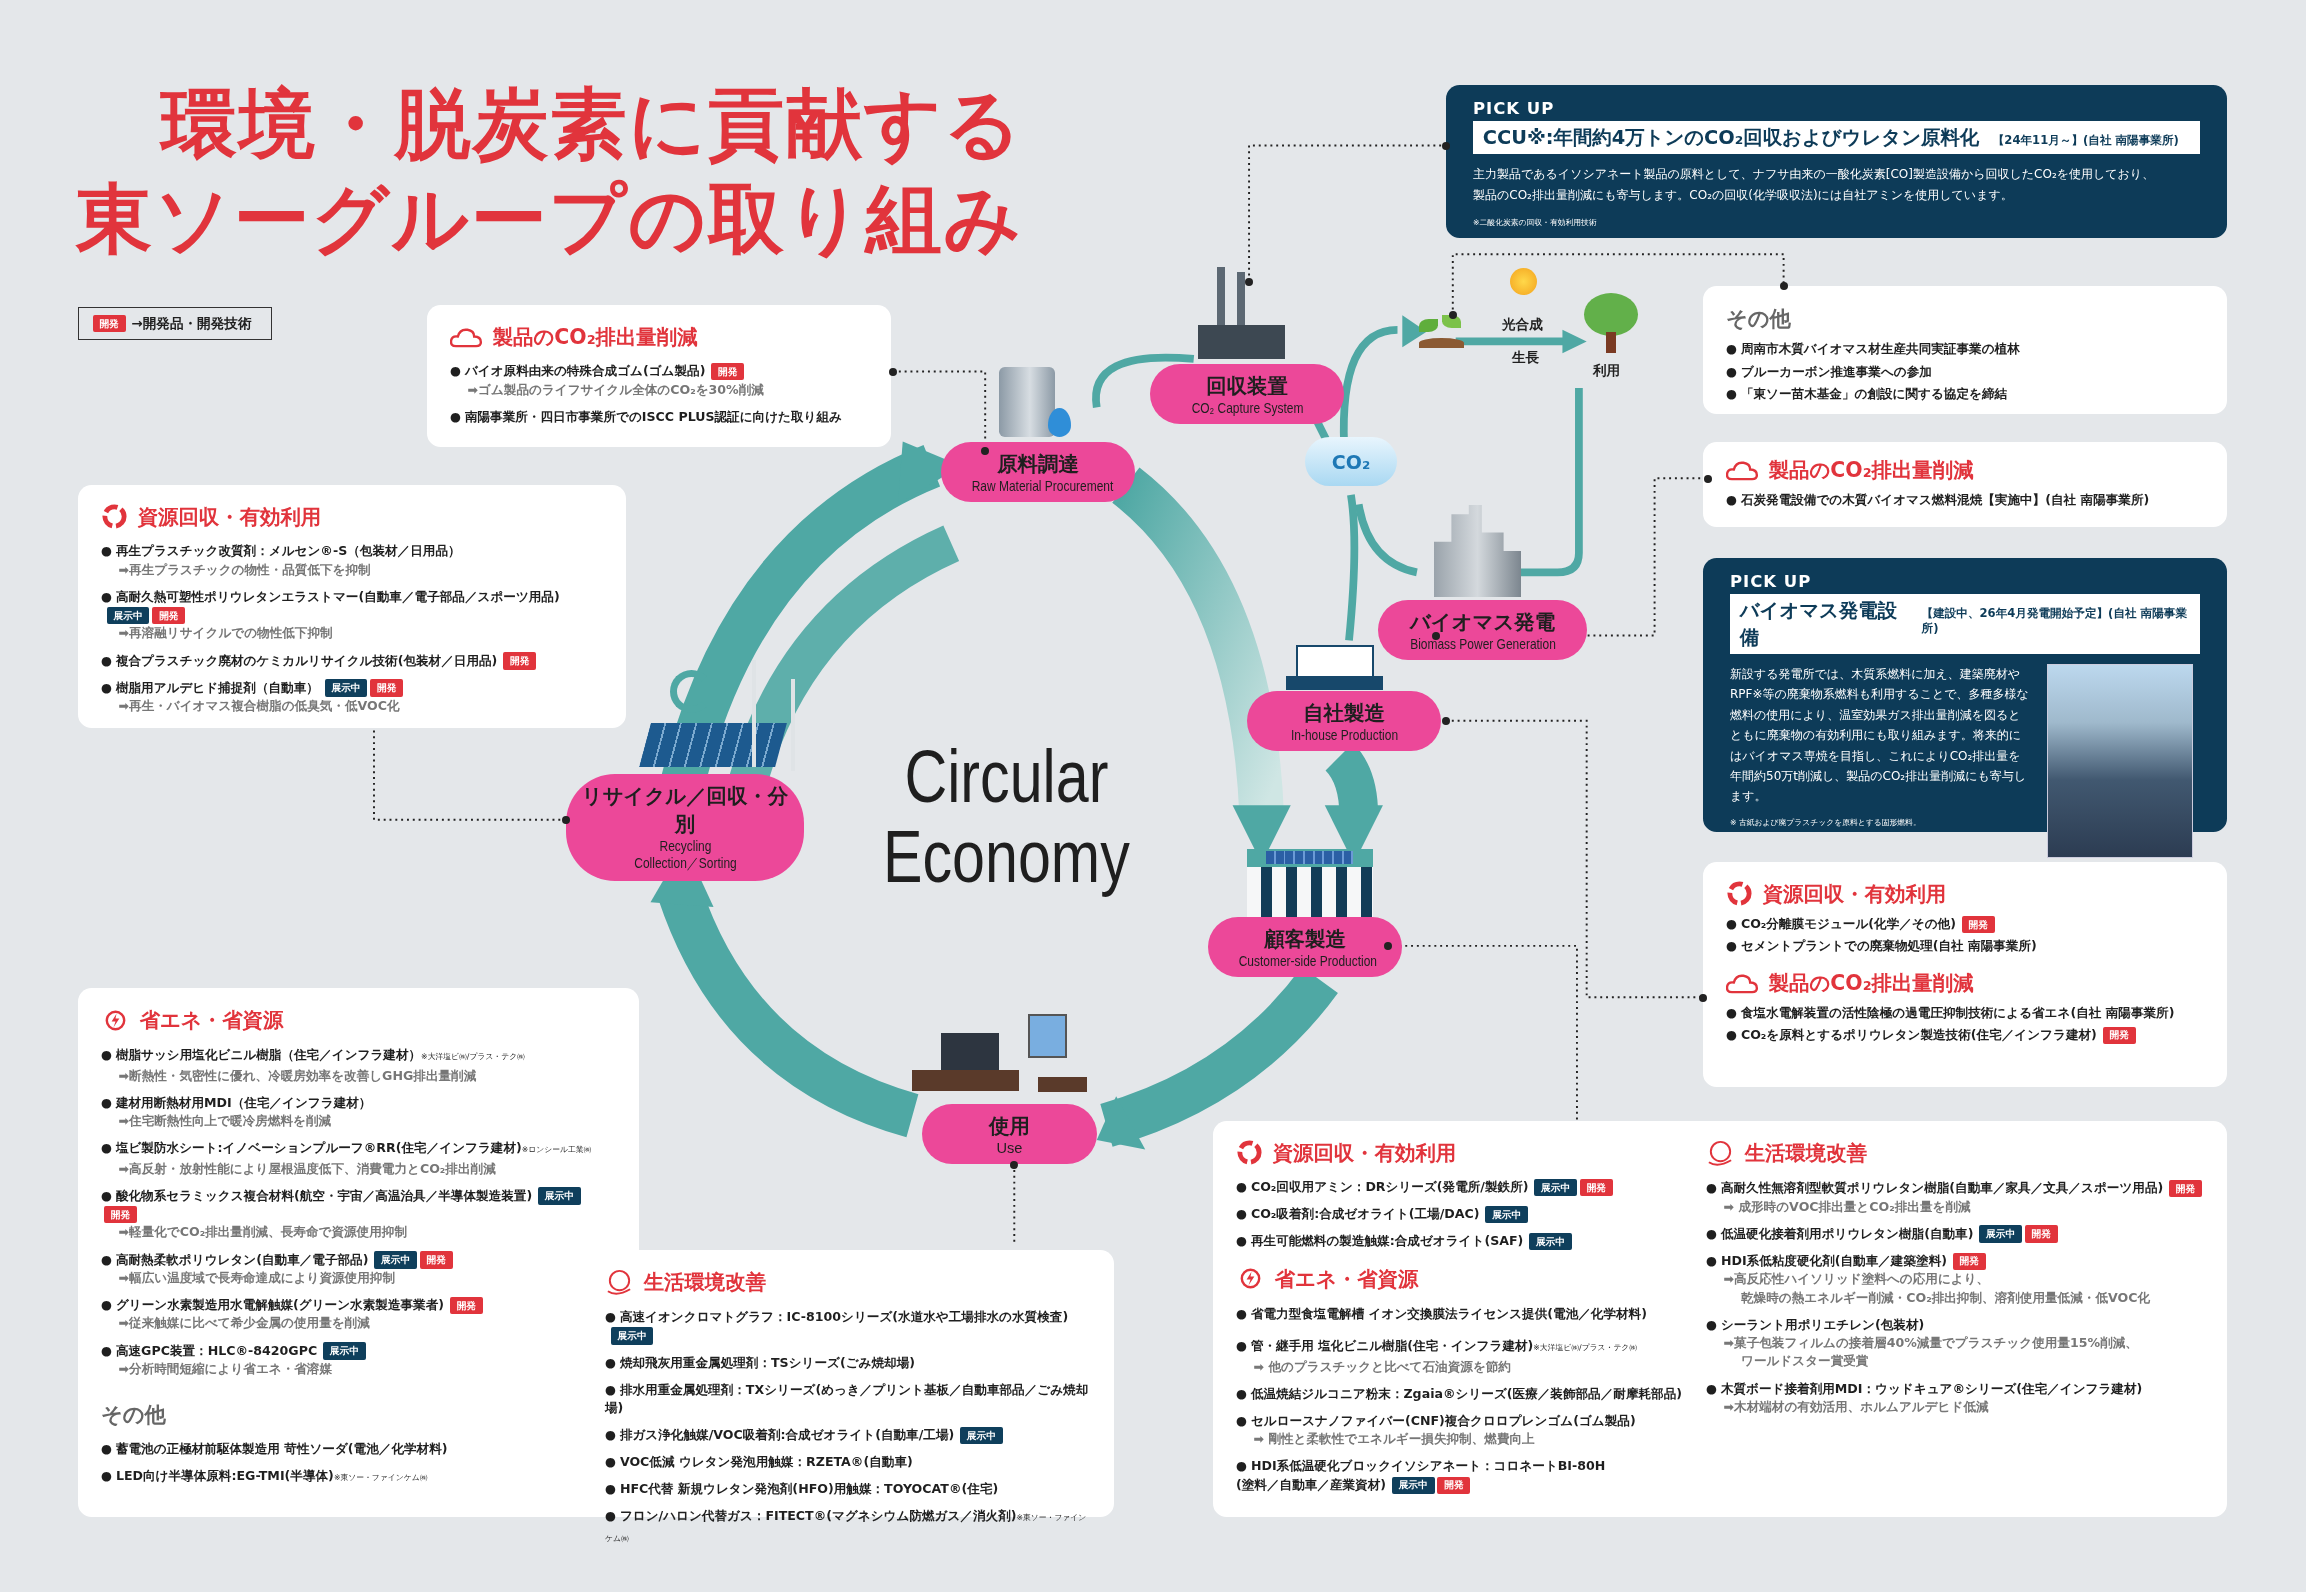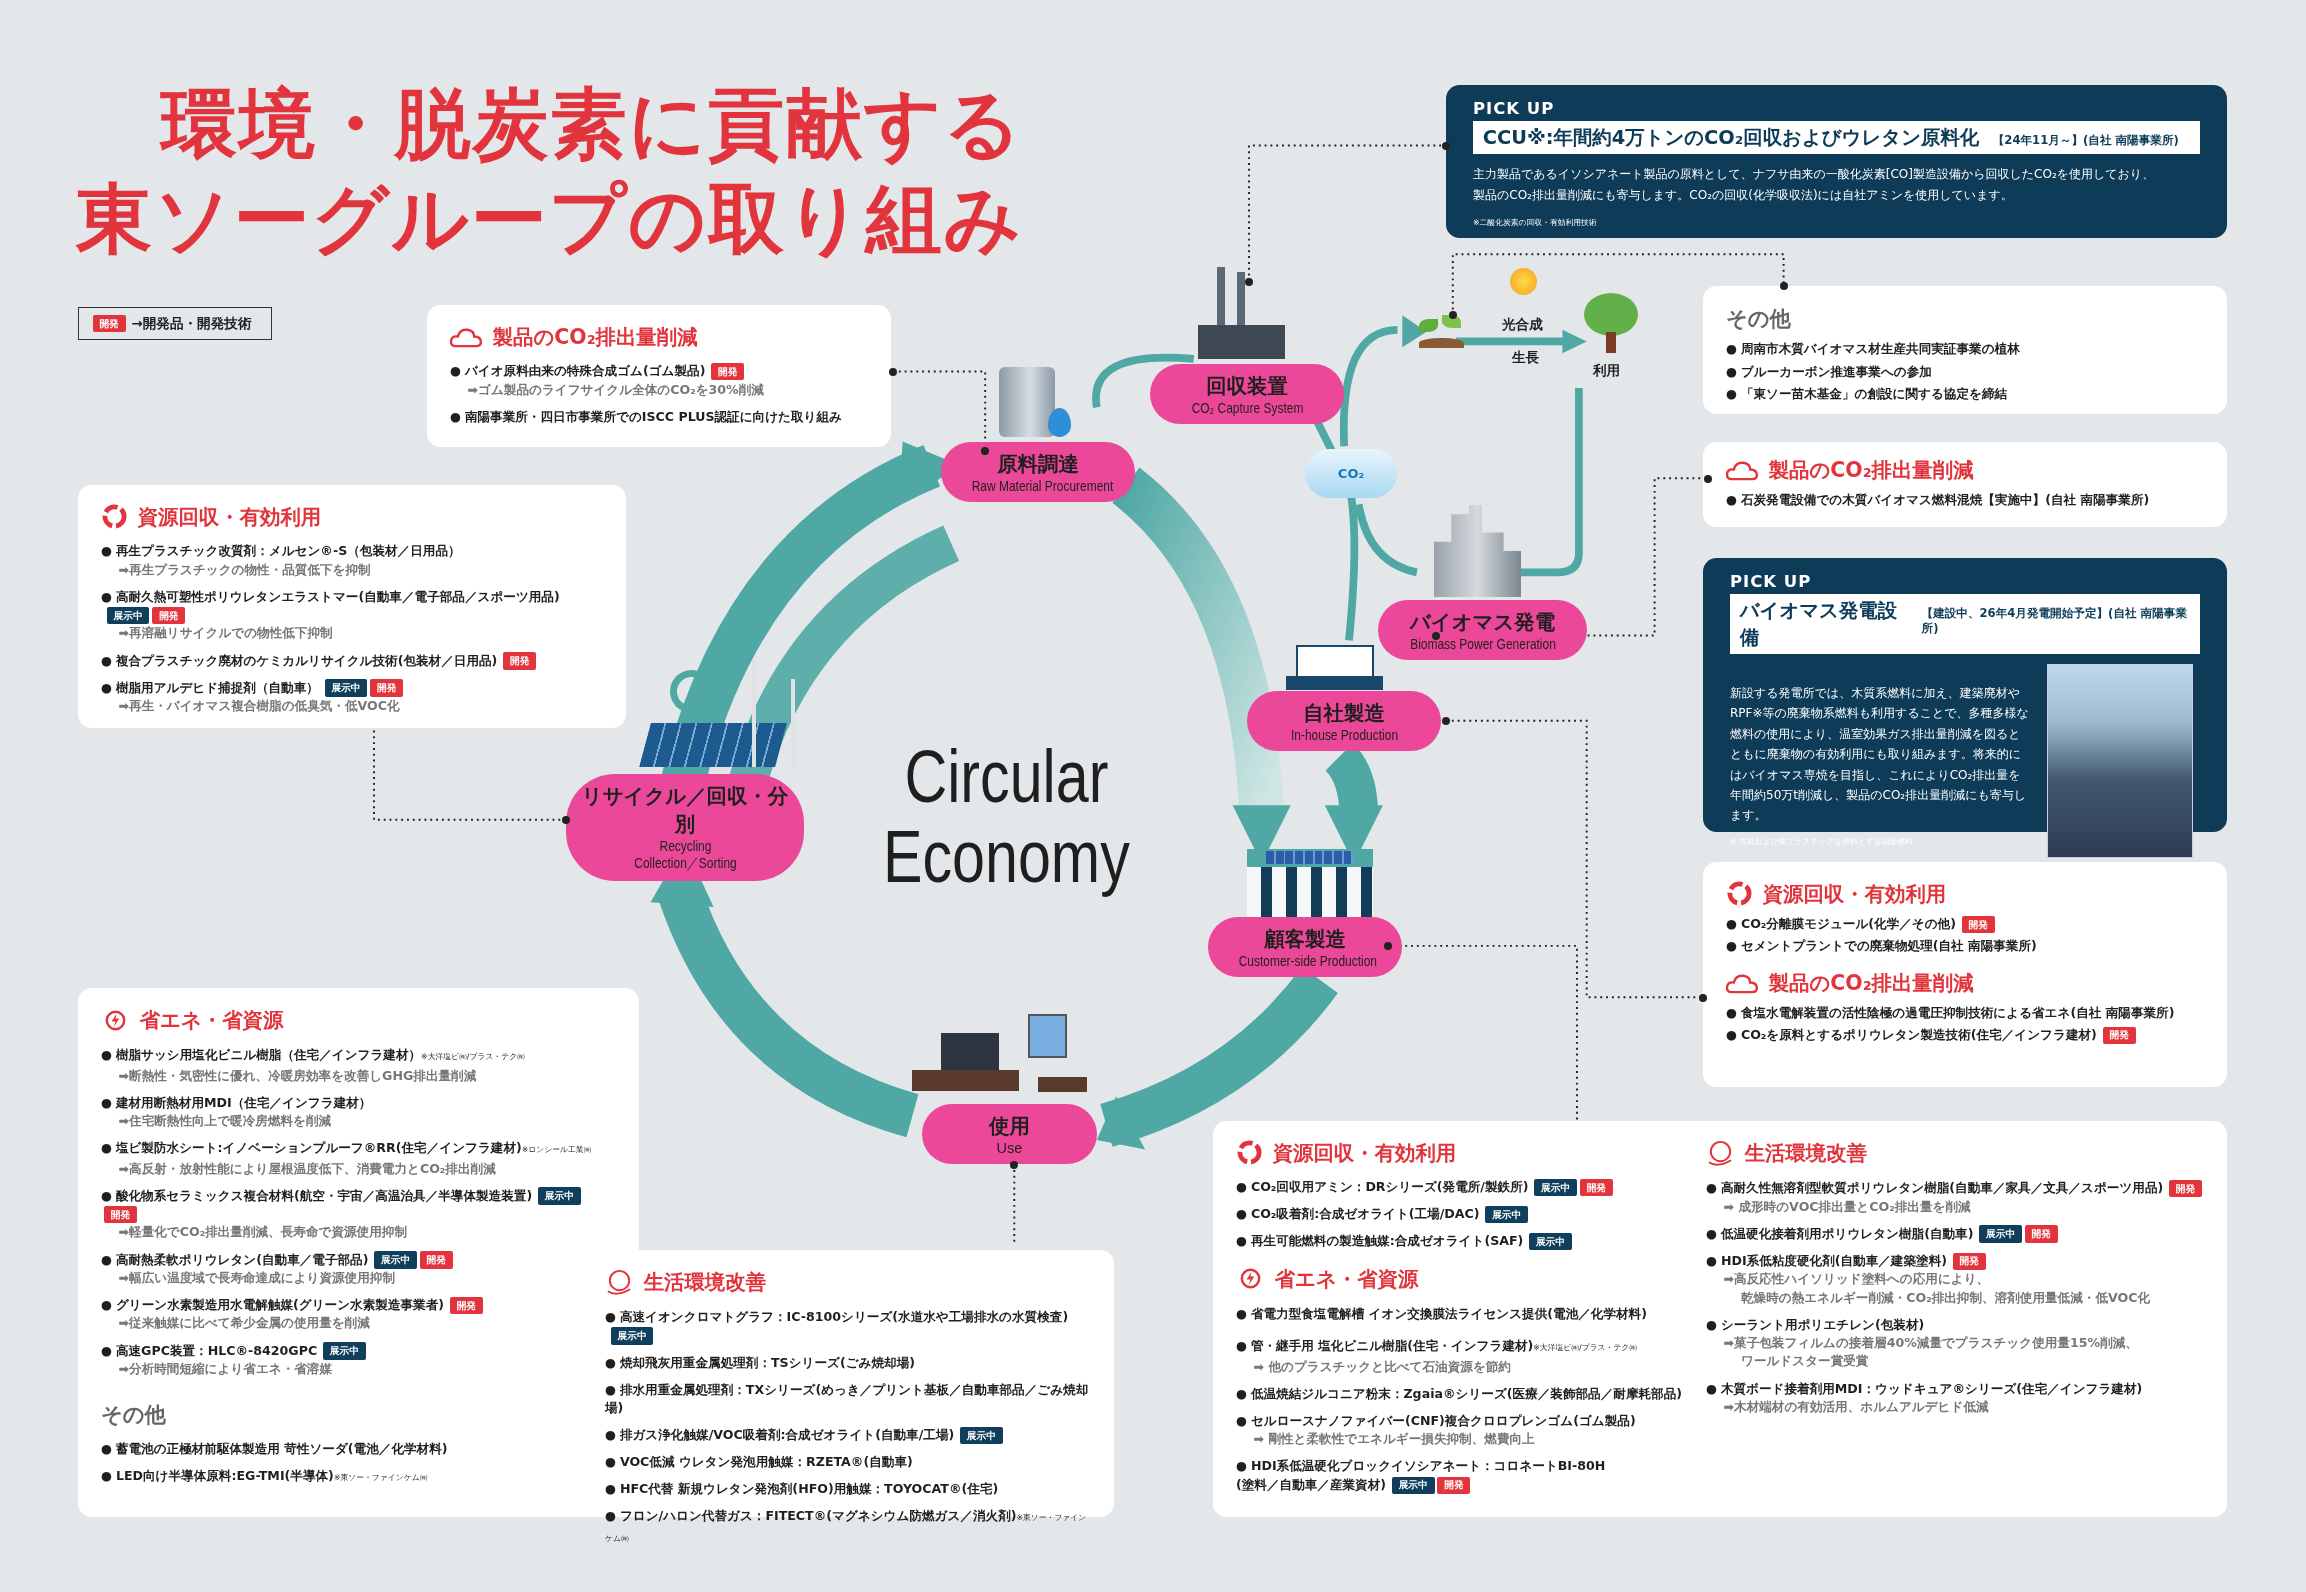--- a/index.html
+++ b/index.html
@@ -99,21 +99,21 @@
 <div style="position:absolute;left:1510px;top:268px;width:27px;height:27px;border-radius:50%;background:radial-gradient(#ffd84a,#f3a21d);"></div>
 <div style="position:absolute;left:1419px;top:309px;width:45px;height:39px;">
   <div style="position:absolute;left:0;top:9.7px;width:19.4px;height:13.6px;background:#5fae3c;border-radius:50% 0;"></div>
   <div style="position:absolute;left:23px;top:5.8px;width:19.4px;height:13.6px;background:#7cc24a;border-radius:0 50%;"></div>
   <div style="position:absolute;left:0;top:29px;width:45px;height:9.7px;background:#8b5a33;border-radius:50% 50% 0 0;"></div>
 </div>
 <div style="position:absolute;left:1584px;top:293px;width:54px;height:58px;">
   <div style="position:absolute;left:0;top:0;width:54px;height:43px;background:#62b04a;border-radius:50%;"></div>
   <div style="position:absolute;left:22px;top:39px;width:9.7px;height:21.3px;background:#7a3a23;"></div>
 </div>
-<div style="position:absolute;left:1305px;top:449px;width:92px;height:49px;background:linear-gradient(#e8f5fd,#a9d8f2);border-radius:27px;display:flex;align-items:center;justify-content:center;color:#1e78b5;font-weight:700;font-size:13px;">
+<div style="position:absolute;left:1305px;top:437px;width:92px;height:49px;background:linear-gradient(#e8f5fd,#a9d8f2);border-radius:27px;display:flex;align-items:center;justify-content:center;color:#1e78b5;font-weight:700;font-size:19px;">
   <span>CO₂</span>
 </div>
 <div style="position:absolute;left:1434px;top:505px;width:87px;height:92px;background:linear-gradient(90deg,#9aa3ab,#d4d9dd,#7c868f);clip-path:polygon(0 40%,20% 40%,20% 10%,40% 10%,40% 0,55% 0,55% 30%,80% 30%,80% 50%,100% 50%,100% 100%,0 100%);"></div>
 <div style="position:absolute;left:1286px;top:626px;width:97px;height:68px;">
   <div style="position:absolute;left:9.7px;top:19.4px;width:78px;height:34px;background:#fff;border:2.9px solid #17486b;"></div>
   <div style="position:absolute;left:0;top:50px;width:97px;height:13.6px;background:#17486b;"></div>
 </div>
 <div style="position:absolute;left:1247px;top:849px;width:126px;height:73px;">
   <div style="position:absolute;left:0;top:0;width:126px;height:17.5px;background:#4fa8a4;"></div>
   <div style="position:absolute;left:19.4px;top:1.9px;width:87px;height:13.6px;background:repeating-linear-gradient(90deg,#2b5fa5 0 7.8px,#6b9ad6 7.8px 9.7px);"></div>
@@ -300,21 +300,21 @@
 </div>
 
 <div class="pick" style="left:1703px;top:558px;width:524px;height:274px;">
   <div class="pick-label">PICK UP</div>
   <div class="pick-title">
     <span class="main">バイオマス発電設備</span>
     <span class="meta">【建設中、26年4月発電開始予定】(自社 南陽事業所)</span>
   </div>
   <div style="display:flex;gap:15.5px;">
     <div style="width:301px;">
-      <div class="pick-body" style="font-size:12px;line-height:20.4px;margin-top:19px;">新設する発電所では、木質系燃料に加え、建築廃材やRPF※等の廃棄物系燃料も利用することで、多種多様な燃料の使用により、温室効果ガス排出量削減を図るとともに廃棄物の有効利用にも取り組みます。将来的にはバイオマス専焼を目指し、これによりCO₂排出量を年間約50万t削減し、製品のCO₂排出量削減にも寄与します。</div>
+      <div class="pick-body" style="font-size:12px;line-height:20.4px;">新設する発電所では、木質系燃料に加え、建築廃材やRPF※等の廃棄物系燃料も利用することで、多種多様な燃料の使用により、温室効果ガス排出量削減を図るとともに廃棄物の有効利用にも取り組みます。将来的にはバイオマス専焼を目指し、これによりCO₂排出量を年間約50万t削減し、製品のCO₂排出量削減にも寄与します。</div>
       <div class="pick-foot">※ 古紙および廃プラスチックを原料とする固形燃料。</div>
     </div>
     <div class="photo"></div>
   </div>
 </div>
 
 <div class="card" style="left:1703px;top:862px;width:524px;height:225px;">
   <div class="card-head" style="margin-bottom:7.8px">
     <svg width="27" height="27" viewBox="0 0 28 28">
         <circle cx="14" cy="14" r="10" fill="none" stroke="#e1343c" stroke-width="5" stroke-dasharray="14 4"></circle>

